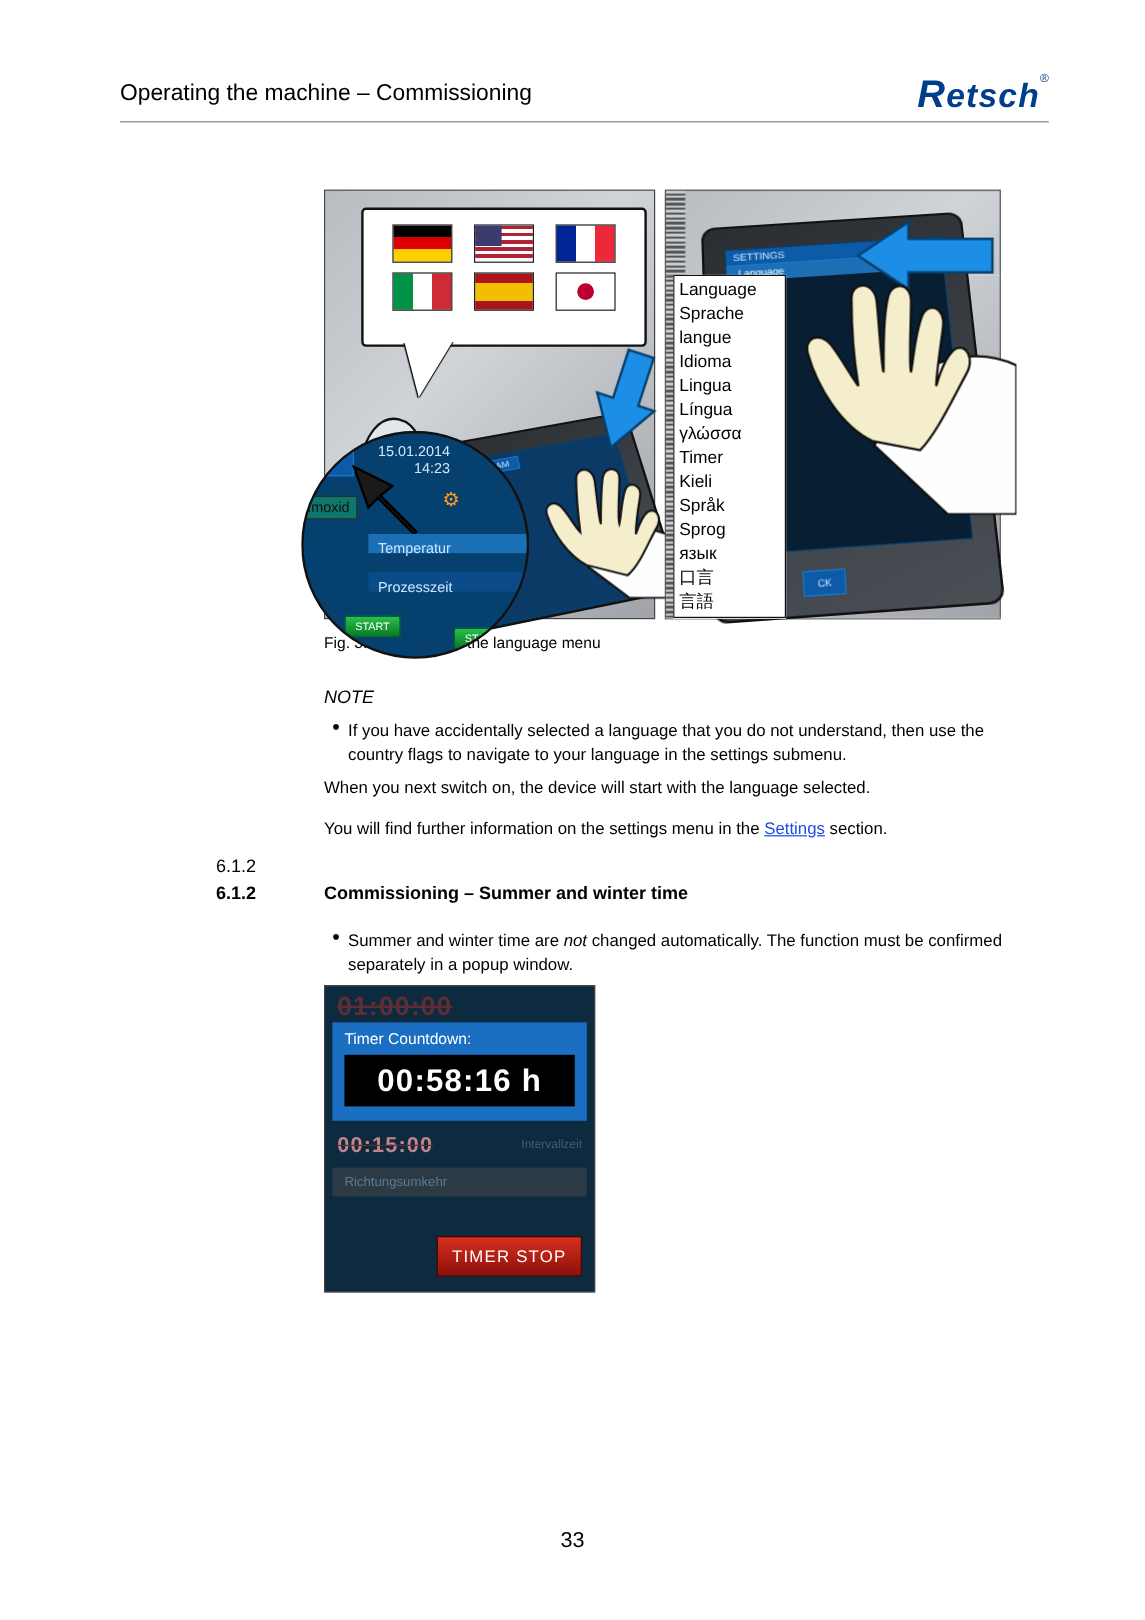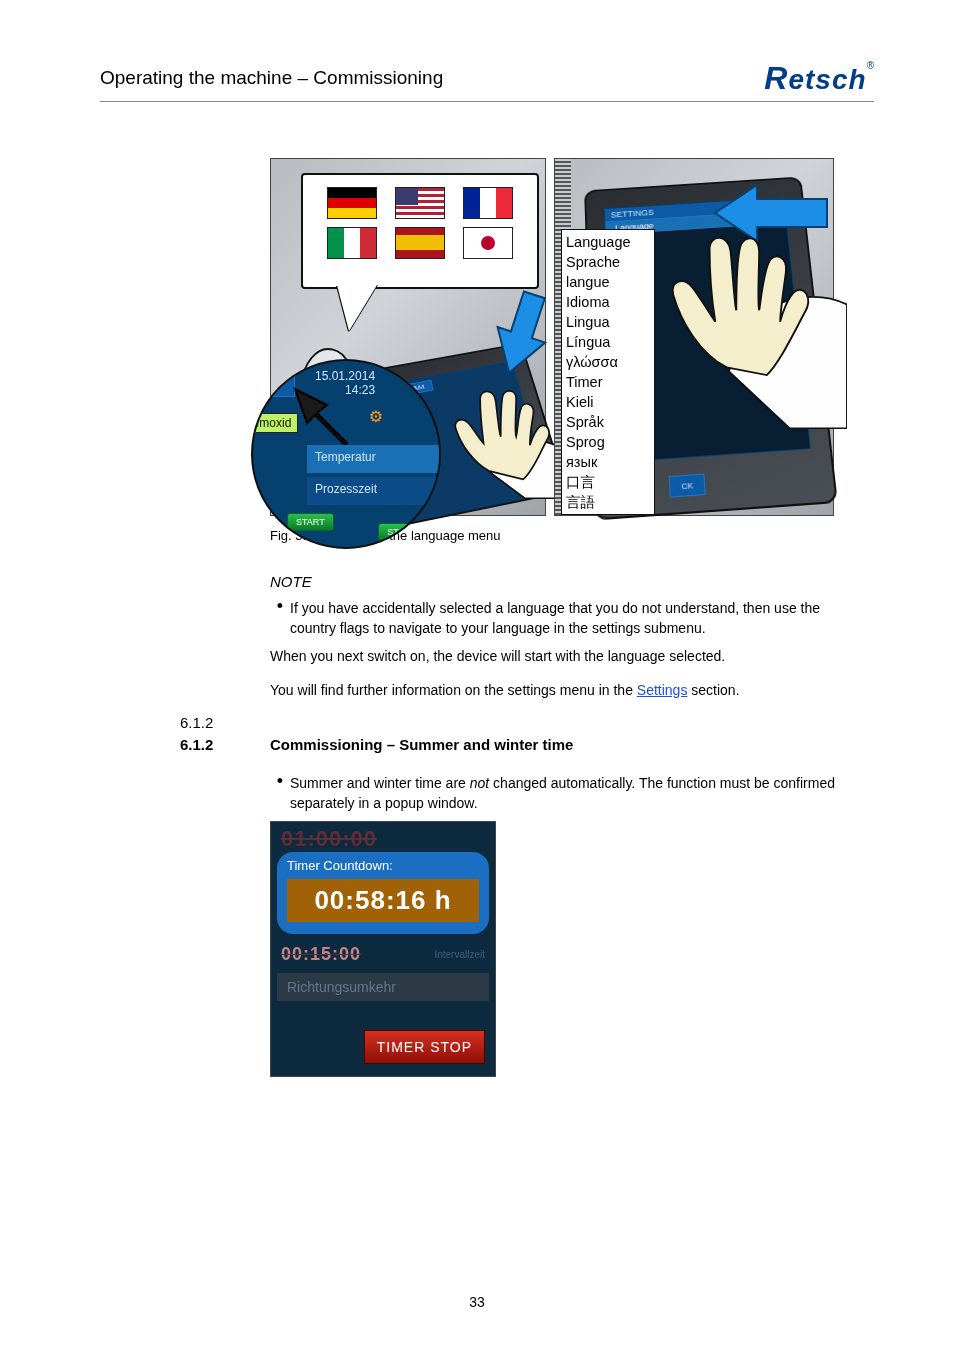--- a/index.html
+++ b/index.html
@@ -34,23 +34,23 @@
   .dots { position:absolute; left:46px; top:100px; font-size:22px; font-weight:bold; color:#111;}
   .device-l { position:absolute; left:90px; top:184px; width:186px; height:174px; background:linear-gradient(160deg,#2a2e33 0%,#4a4f56 100%); border:2px solid #111; border-radius:10px 10px 0 0; transform:perspective(600px) rotateX(26deg) rotateZ(-12deg); overflow:hidden;}
   .screen-l { position:absolute; left:14px; top:18px; right:14px; bottom:0; background:#0b3a66; border:1px solid #06406e; overflow:hidden;}
   .prg-lbl{position:absolute;left:6px;top:4px;font-size:8px;color:#cfe6ff;background:#0d5aa7;padding:1px 8px;border:1px solid #1877cc;}
   .hand-l { position:absolute; right:-14px; top:210px; width:120px; height:130px;}
   .arrow-l { position:absolute; left:210px; top:128px; }
   .circle-zoom { position:absolute; left:-20px; top:200px; width:190px; height:190px; border-radius:50%; border:2px solid #111; background:#06406e; overflow:hidden; }
   .cz-tri { position:absolute; left:14px; top:12px; width:28px; height:24px; background:#0d5aa7;border:1px solid #1877cc; color:#cfe6ff; text-align:center; font-size:14px;}
   .cz-date{ position:absolute; left:62px; top:8px; color:#cfe6ff; font-size:12px; text-align:right; line-height:14px;}
   .cz-arrow{ position:absolute; left:34px; top:22px;}
-  .cz-tag{ position:absolute; left:-4px; top:52px; background:#bef264; color:#111; font-size:12px; padding:2px 6px; border:1px solid #222;}
+  .cz-tag{ position:absolute; left:-4px; top:52px; background:#0f766e; color:#111; font-size:12px; padding:2px 6px; border:1px solid #222;}
   .cz-gear{ position:absolute; left:110px; top:46px; width:26px; height:22px; color:#ff9a1a; font-size:16px; text-align:center;}
-  .cz-row{ position:absolute; left:54px; right:0; height:28px; color:#cfe6ff; font-size:12px; padding:5px 8px;}
+  .cz-row{ position:absolute; left:54px; right:0; height:16px; color:#cfe6ff; font-size:12px; padding:5px 8px;}
   .cz-row1{ top:84px; background:#1b6fb5;}
   .cz-row2{ top:116px; background:#0b4c88;}
   .cz-btn{ position:absolute; font-size:9px; padding:3px 8px; border:1px solid #063; background:linear-gradient(#2ac04a,#0a7a25); color:#fff; border-radius:3px;}
   .cz-open{ left:34px; bottom:16px;}
   .cz-start{ right:14px; bottom:6px;}
   
   .device-r{ position:absolute; left:34px; top:10px; width:230px; height:338px; background:linear-gradient(160deg,#2a2e33 0%,#4a4f56 100%); border:2px solid #111; border-radius:12px; transform:perspective(700px) rotateX(14deg) rotateZ(-4deg);}
   .screen-r{ position:absolute; left:18px; top:20px; right:18px; bottom:50px; background:#071e33; border:1px solid #06406e;}
   .hdr-r{ background:#0d5aa7; color:#cfe6ff; font-size:9px; padding:2px 6px; display:flex; justify-content:space-between; border-bottom:1px solid #1877cc;}
   .menu-r{ color:#a0c0e0; font-size:9px; padding:2px 10px;}
@@ -71,29 +71,29 @@
   .bullet-dot{width:20px; font-size:18px; line-height:16px; text-align:center;}
   .bullet-txt{flex:1; line-height:20px;}
   .link{color:#1a4fe0; text-decoration:underline;}
   .para{line-height:20px; margin-bottom:14px;}
   .section-n{font-size:15px; position:absolute; left:100px;}
   .section-h{font-weight:bold; font-size:15px; padding-left:90px; margin:36px 0 20px 0;}
   .em{font-style:italic;}
   
   .timer{ width:226px; height:256px; border:1px solid #444; background:#0e2a3f; position:relative; font-family:Arial,sans-serif;}
   .tm-faded{ color:#7a2e2e; font-size:22px; font-weight:bold; letter-spacing:1px; padding:4px 10px 0 10px; text-decoration:line-through; text-decoration-color:#7a2e2e; opacity:.75;}
-  .tm-box{ margin:0 6px; background:#1a6fc2; padding:6px 10px 12px 10px;border-radius:16px;}
+  .tm-box{ margin:0 6px; background:#1a6fc2; padding:6px 10px 12px 10px;}
   .tm-lbl{ color:#fff; font-size:13px;}
-  .tm-val{ background:#a16207; color:#fff; font-size:26px; font-weight:bold; text-align:center; padding:6px 4px; margin-top:6px; letter-spacing:1px;}
+  .tm-val{ background:#000000; color:#fff; font-size:26px; font-weight:bold; text-align:center; padding:6px 4px; margin-top:6px; letter-spacing:1px;}
   .tm-row2{ display:flex; justify-content:space-between; align-items:center; padding:10px 10px 0 10px;}
   .tm-faded2{ color:#fca5a5; font-size:18px; font-weight:bold; letter-spacing:1px; text-decoration:line-through; text-decoration-color:#7a2e2e; opacity:.75;}
   .tm-int{ color:#3e5f7a; font-size:10px;}
-  .tm-grey{ margin:8px 6px 0 6px; background:#2b3a45; color:#5d7a90; font-size:14px; padding:6px 10px;}
+  .tm-grey{ margin:8px 6px 0 6px; background:#2b3a45; color:#5d7a90; font-size:11px; padding:6px 10px;}
   .tm-stop{ position:absolute; right:10px; bottom:12px; background:linear-gradient(#d7301f,#8c1008); color:#fff; font-size:14px; padding:8px 12px; border:1px solid #4a0500; letter-spacing:1px;}
-  .page-num{ position:absolute; left:50%; bottom:40px; transform:translateX(-50%); font-size:14px;}
+  .page-num{ position:absolute; left:50%; bottom:56px; transform:translateX(-50%); font-size:18px;}
 </style>
 </head>
 <body>
 
 <div class="page">
   <div class="header">
     <div class="header-title">Operating the machine – Commissioning</div>
     <div class="logo">
       <span class="logo-text"><span class="logo-r">R</span>etsch</span><span class="logo-reg">®</span>
     </div>

